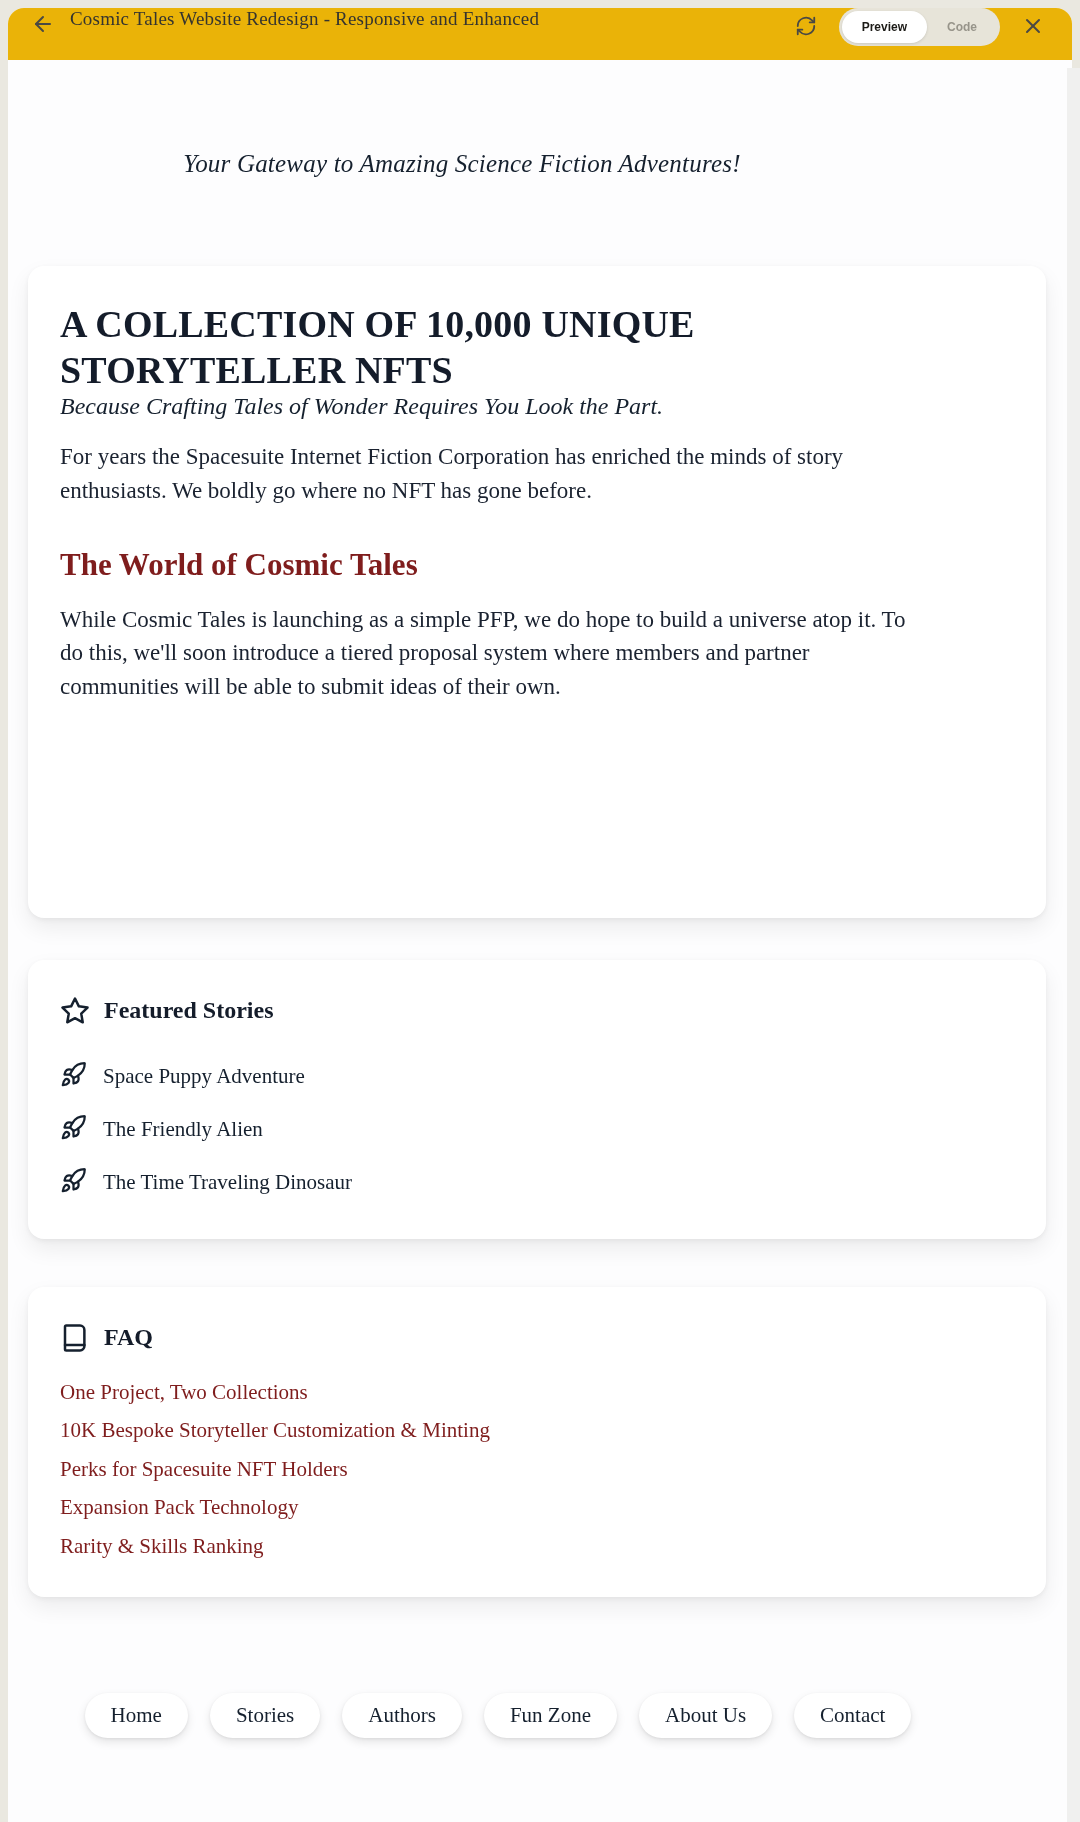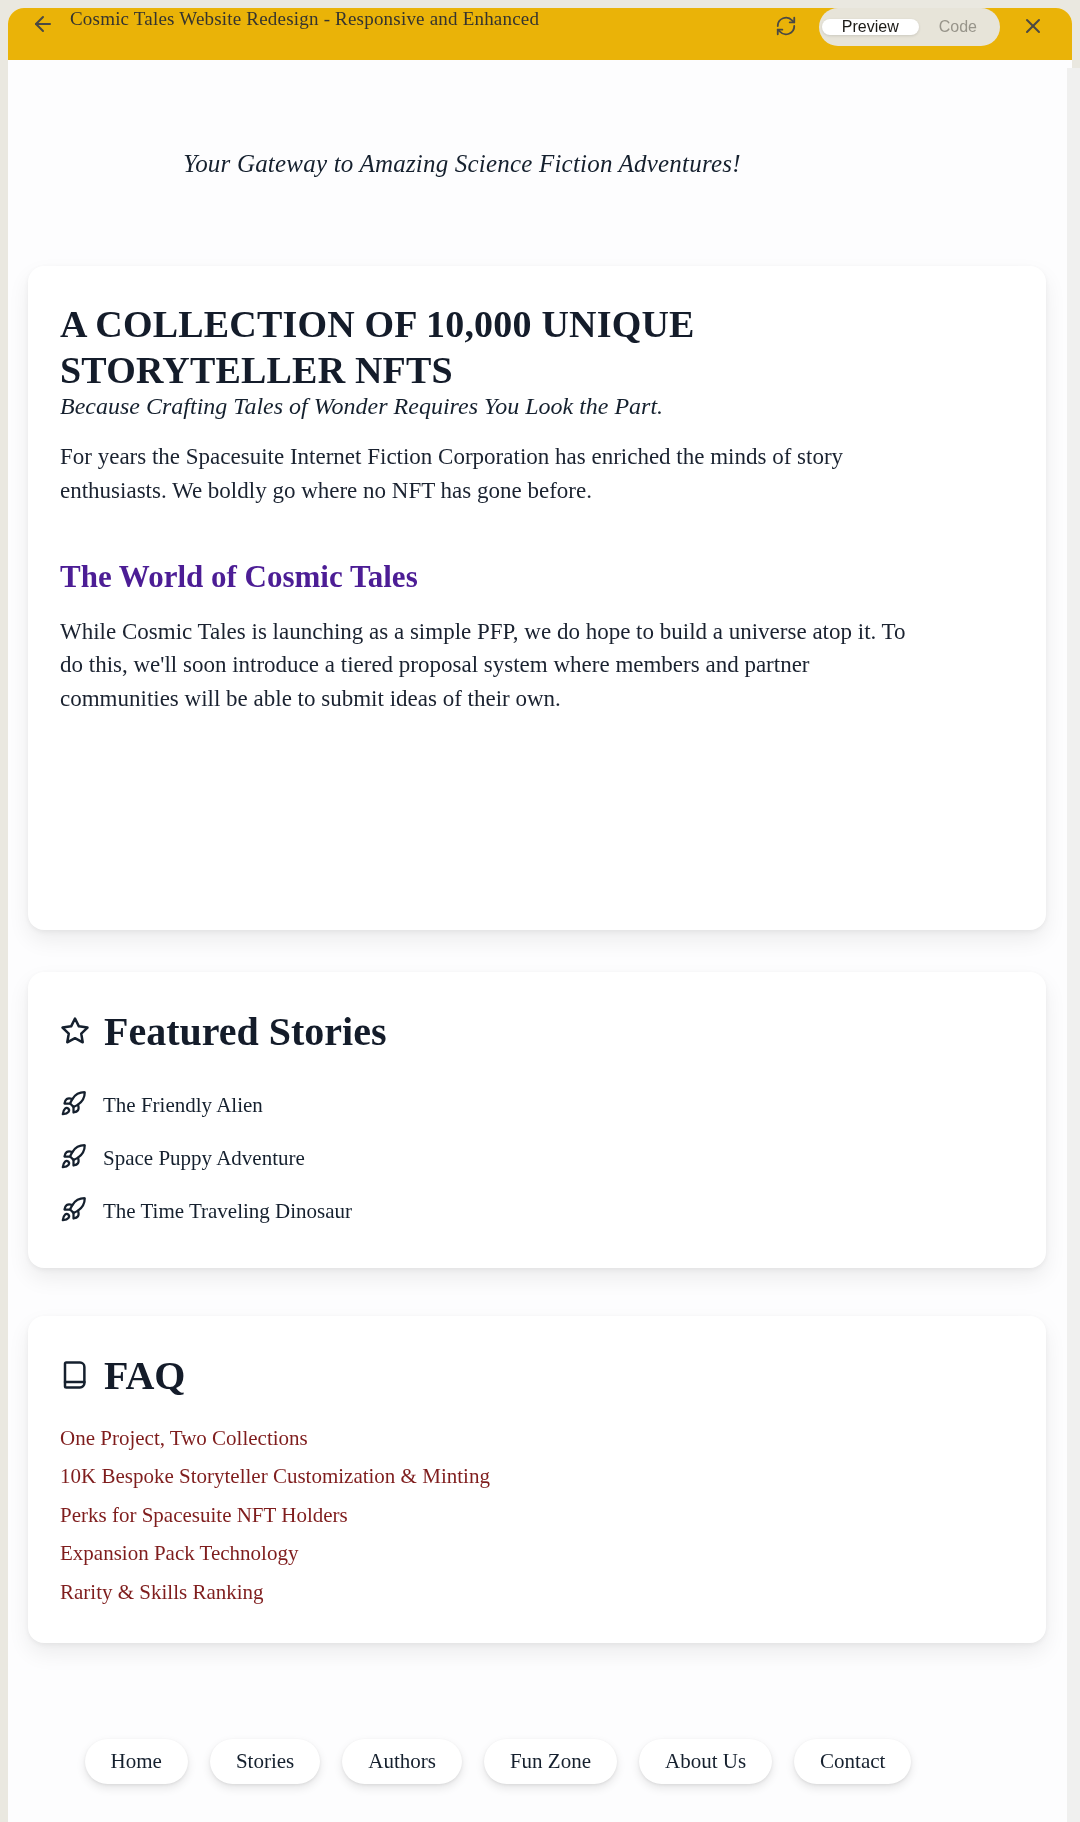--- a/index.html
+++ b/index.html
@@ -27,22 +27,22 @@
   .topbar-title {
     margin-left:10px; font-size:19px; color:#35342f; letter-spacing:.2px;
     white-space:nowrap; overflow:hidden; flex:1;
   }
   .topbar-right { display:flex; align-items:center; gap:16px; }
   .icon-btn { width:34px; height:34px; display:flex; align-items:center; justify-content:center; cursor:pointer; background:none; border:none; }
   .toggle {
     display:flex; align-items:center; background:#e7e4d9; border-radius:999px; padding:3px; height:38px;
   }
   .toggle-seg {
-    border:none; cursor:pointer; border-radius:999px; height:16px; padding:0 20px;
-    font-family:"Liberation Sans", sans-serif; font-size:16px; font-weight:400;
+    border:none; cursor:pointer; border-radius:999px; height:32px; padding:0 20px;
+    font-family:"Liberation Sans", sans-serif; font-size:12px; font-weight:700;
     background:transparent; color:#97948a; display:flex; align-items:center;
   }
   .toggle-seg.active {
     background:#ffffff; color:#1c1b17; box-shadow:0 1px 3px rgba(0,0,0,.12);
   }
   svg.ic { stroke:#4a4944; stroke-width:2; fill:none; stroke-linecap:round; stroke-linejoin:round; }
   
   .page { position:relative; width:100%; height:1762px; background:#fdfdfe; }
   .tagline-wrap { width:908px; padding-top:90px; }
   .tagline {
@@ -56,25 +56,25 @@
   }
   .card-hero { margin-top:88px; padding-bottom:215px; }
   .card-hero h1 {
     font-size:38px; line-height:1.2; font-weight:700; color:#141c2a;
     max-width:760px; letter-spacing:.2px;
   }
   .hero-sub {
     font-style:italic; font-size:24px; color:#15202e; max-width:860px;
   }
   .hero-p { margin-top:20px; font-size:23px; line-height:1.45; color:#1a2230; max-width:862px; }
-  .card-hero h2 { margin-top:52px; font-size:31px; font-weight:700; color:#4c1d95; }
+  .card-hero h2 { margin-top:40px; font-size:31px; font-weight:700; color:#7f1d1d; }
   .card-list { margin-top:42px; padding-bottom:30px; }
   .card-head { display:flex; align-items:center; gap:14px; }
   .card-head .hicon { display:flex; align-items:center; }
-  .card-head h2 { font-size:40px; font-weight:700; color:#141c2a; }
+  .card-head h2 { font-size:24px; font-weight:700; color:#141c2a; }
   svg.cic { stroke:#15202e; stroke-width:2; fill:none; stroke-linecap:round; stroke-linejoin:round; }
   .story-list { margin-top:24px; }
   .story-item { display:flex; align-items:center; gap:16px; padding:11px 0; cursor:pointer; }
   .story-item span.lbl { font-size:21px; color:#15202e; }
   .faq-list { margin-top:20px; }
   .faq-item { font-size:21px; color:#7f1d1d; line-height:38.5px; cursor:pointer; }
   .card-faq { margin-top:48px; padding-bottom:32px; }
   
   .bottom-nav {
     margin-top:96px; width:980px; display:flex; justify-content:center; gap:22px;
@@ -151,51 +151,51 @@
     <section class="card card-list">
       <div class="card-head">
         <span class="hicon">
           <svg class="cic" width="30" height="30" viewBox="0 0 24 24">
               <polygon points="12 2 15.09 8.26 22 9.27 17 14.14 18.18 21.02 12 17.77 5.82 21.02 7 14.14 2 9.27 8.91 8.26"></polygon>
             </svg>
         </span>
         <h2>Featured Stories</h2>
       </div>
       <div class="story-list">
+        <div class="story-item">
+          <span>
+            <svg class="cic" width="27" height="27" viewBox="0 0 24 24">
+                <path d="M4.5 16.5c-1.5 1.26-2 5-2 5s3.74-.5 5-2c.71-.84.7-2.13-.09-2.91a2.18 2.18 0 0 0-2.91-.09z"></path>
+                <path d="m12 15-3-3a22 22 0 0 1 2-3.95A12.88 12.88 0 0 1 22 2c0 2.72-.78 7.5-6 11a22.35 22.35 0 0 1-4 2z"></path>
+                <path d="M9 12H4s.55-3.03 2-4c1.62-1.08 5 0 5 0"></path>
+                <path d="M12 15v5s3.03-.55 4-2c1.08-1.62 0-5 0-5"></path>
+              </svg>
+          </span>
+          <span class="lbl">Space Puppy Adventure</span>
+        </div>
         <div class="story-item">
           <span>
             <svg class="cic" width="27" height="27" viewBox="0 0 24 24">
                 <path d="M4.5 16.5c-1.5 1.26-2 5-2 5s3.74-.5 5-2c.71-.84.7-2.13-.09-2.91a2.18 2.18 0 0 0-2.91-.09z"></path>
                 <path d="m12 15-3-3a22 22 0 0 1 2-3.95A12.88 12.88 0 0 1 22 2c0 2.72-.78 7.5-6 11a22.35 22.35 0 0 1-4 2z"></path>
                 <path d="M9 12H4s.55-3.03 2-4c1.62-1.08 5 0 5 0"></path>
                 <path d="M12 15v5s3.03-.55 4-2c1.08-1.62 0-5 0-5"></path>
               </svg>
           </span>
           <span class="lbl">The Friendly Alien</span>
         </div>
         <div class="story-item">
           <span>
             <svg class="cic" width="27" height="27" viewBox="0 0 24 24">
                 <path d="M4.5 16.5c-1.5 1.26-2 5-2 5s3.74-.5 5-2c.71-.84.7-2.13-.09-2.91a2.18 2.18 0 0 0-2.91-.09z"></path>
                 <path d="m12 15-3-3a22 22 0 0 1 2-3.95A12.88 12.88 0 0 1 22 2c0 2.72-.78 7.5-6 11a22.35 22.35 0 0 1-4 2z"></path>
                 <path d="M9 12H4s.55-3.03 2-4c1.62-1.08 5 0 5 0"></path>
                 <path d="M12 15v5s3.03-.55 4-2c1.08-1.62 0-5 0-5"></path>
               </svg>
           </span>
-          <span class="lbl">Space Puppy Adventure</span>
-        </div>
-        <div class="story-item">
-          <span>
-            <svg class="cic" width="27" height="27" viewBox="0 0 24 24">
-                <path d="M4.5 16.5c-1.5 1.26-2 5-2 5s3.74-.5 5-2c.71-.84.7-2.13-.09-2.91a2.18 2.18 0 0 0-2.91-.09z"></path>
-                <path d="m12 15-3-3a22 22 0 0 1 2-3.95A12.88 12.88 0 0 1 22 2c0 2.72-.78 7.5-6 11a22.35 22.35 0 0 1-4 2z"></path>
-                <path d="M9 12H4s.55-3.03 2-4c1.62-1.08 5 0 5 0"></path>
-                <path d="M12 15v5s3.03-.55 4-2c1.08-1.62 0-5 0-5"></path>
-              </svg>
-          </span>
           <span class="lbl">The Time Traveling Dinosaur</span>
         </div>
       </div>
     </section>
 
     <section class="card card-faq">
       <div class="card-head">
         <span class="hicon">
           <svg class="cic" width="30" height="30" viewBox="0 0 24 24">
               <path d="M5 2h11a3.5 3.5 0 0 1 3.5 3.5v13A3.5 3.5 0 0 1 16 22H5a1 1 0 0 1-1-1V3a1 1 0 0 1 1-1z"></path>

